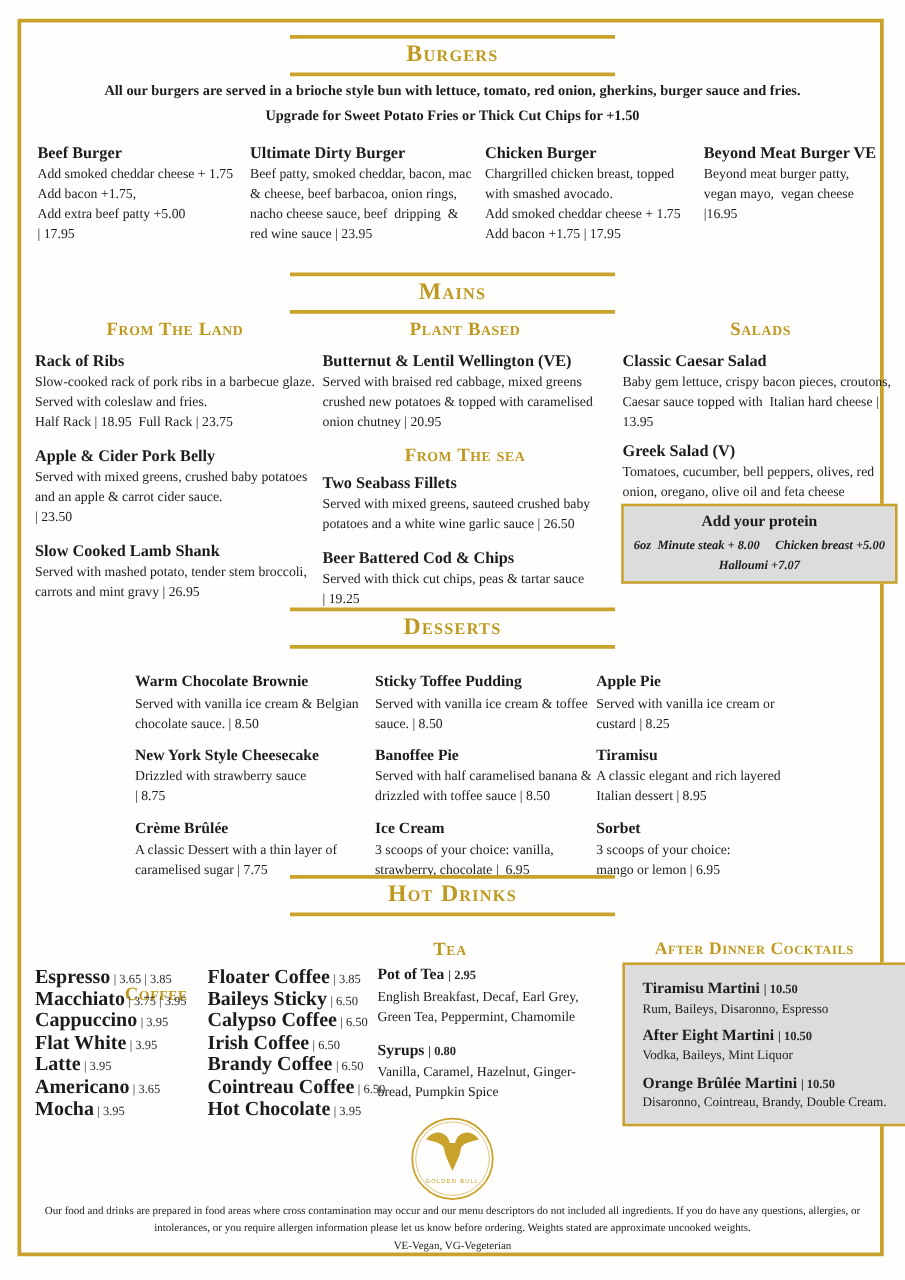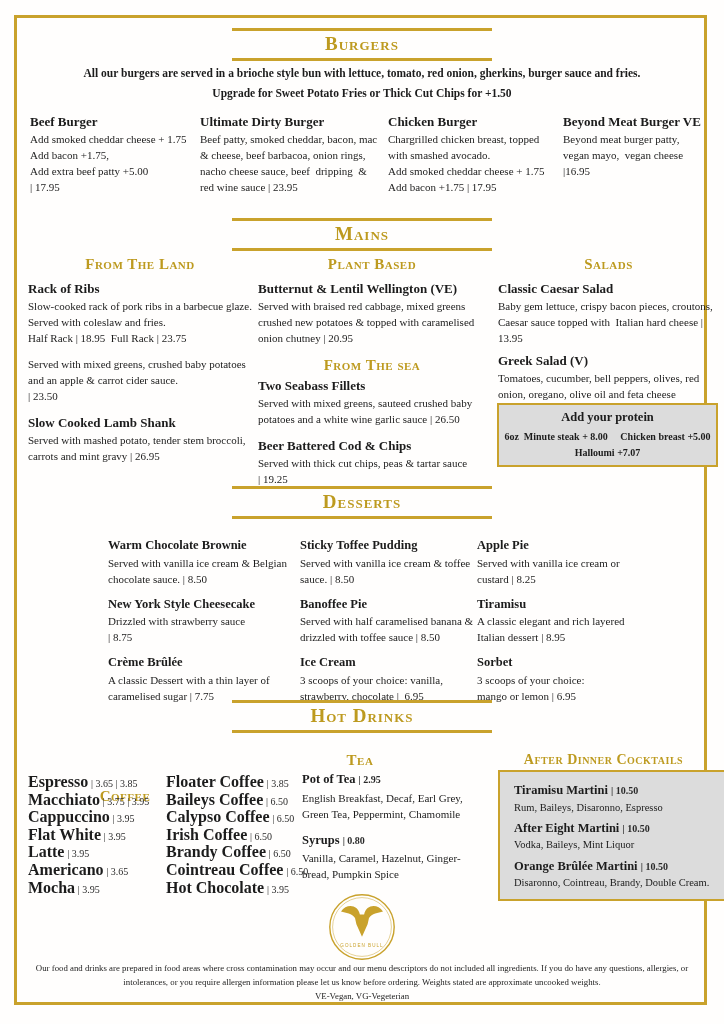--- a/index.html
+++ b/index.html
@@ -33,21 +33,21 @@
 
   
   .land{left:28px;top:256px;width:224px;}
   .mid{left:258px;top:256px;width:228px;}
   .mid .colhead.sea{margin:4px 0 4px 0;}
   .salads-col{left:498px;top:256px;width:221px;}
   .salads-col .item{margin-bottom:6px;}
   .protein{position:absolute;left:497px;top:403px;width:221px;box-sizing:border-box;
            background:#DCDCDC;border:2px solid #C9A22C;text-align:center;padding:4px 2px 5px 2px;}
   .protein h4{font-size:12.5px;margin:1px 0 4px 0;}
-  .protein p{font-size:10px;font-weight:bold;margin:0;line-height:1.55;white-space:pre-wrap;}
+  .protein p{font-size:10px;font-weight:bold;margin:0;line-height:1.55;white-space:pre-wrap;font-style:italic;}
 
   
   .d1{left:108px;top:538px;width:190px;}
   .d2{left:300px;top:538px;width:174px;}
   .d3{left:477px;top:538px;width:174px;}
   .d1 .item,.d2 .item,.d3 .item{margin-bottom:9px;}
   .d1 .item h4,.d2 .item h4,.d3 .item h4{font-size:12.5px;}
 
   
   .coffee-head{position:absolute;left:25px;top:752px;width:200px;margin-top:36px;}
@@ -120,20 +120,21 @@
 
   <div class="col land">
     <h3 class="colhead">From The Land</h3>
     <div class="item">
       <h4>Rack of Ribs</h4>
       <p>Slow-cooked rack of pork ribs in a barbecue glaze.
 Served with coleslaw and fries.
 Half Rack | 18.95  Full Rack | 23.75</p>
     </div>
     <div class="item">
+      <h4>Apple &amp; Cider Pork Belly</h4>
       <p>Served with mixed greens, crushed baby potatoes and an apple &amp; carrot cider sauce.
 | 23.50</p>
     </div>
     <div class="item">
       <h4>Slow Cooked Lamb Shank</h4>
       <p>Served with mashed potato, tender stem broccoli, carrots and mint gravy | 26.95</p>
     </div>
   </div>
 
   <div class="col mid">
@@ -235,21 +236,21 @@
     <div class="drink"><b>Espresso</b> <span class="dprice">| 3.65 | 3.85</span></div>
     <div class="drink"><b>Macchiato</b> <span class="dprice">| 3.75 | 3.95</span></div>
     <div class="drink"><b>Cappuccino</b> <span class="dprice">| 3.95</span></div>
     <div class="drink"><b>Flat White</b> <span class="dprice">| 3.95</span></div>
     <div class="drink"><b>Latte</b> <span class="dprice">| 3.95</span></div>
     <div class="drink"><b>Americano</b> <span class="dprice">| 3.65</span></div>
     <div class="drink"><b>Mocha</b> <span class="dprice">| 3.95</span></div>
   </div>
   <div class="col c2">
     <div class="drink"><b>Floater Coffee</b> <span class="dprice">| 3.85</span></div>
-    <div class="drink"><b>Baileys Coffee</b> <span class="dprice">| 6.50</span></div>
+    <div class="drink"><b>Baileys Sticky</b> <span class="dprice">| 6.50</span></div>
     <div class="drink"><b>Calypso Coffee</b> <span class="dprice">| 6.50</span></div>
     <div class="drink"><b>Irish Coffee</b> <span class="dprice">| 6.50</span></div>
     <div class="drink"><b>Brandy Coffee</b> <span class="dprice">| 6.50</span></div>
     <div class="drink"><b>Cointreau Coffee</b> <span class="dprice">| 6.50</span></div>
     <div class="drink"><b>Hot Chocolate</b> <span class="dprice">| 3.95</span></div>
   </div>
 
   <h3 class="colhead tea-head">Tea</h3>
   <div class="col tea">
     <div class="item">

